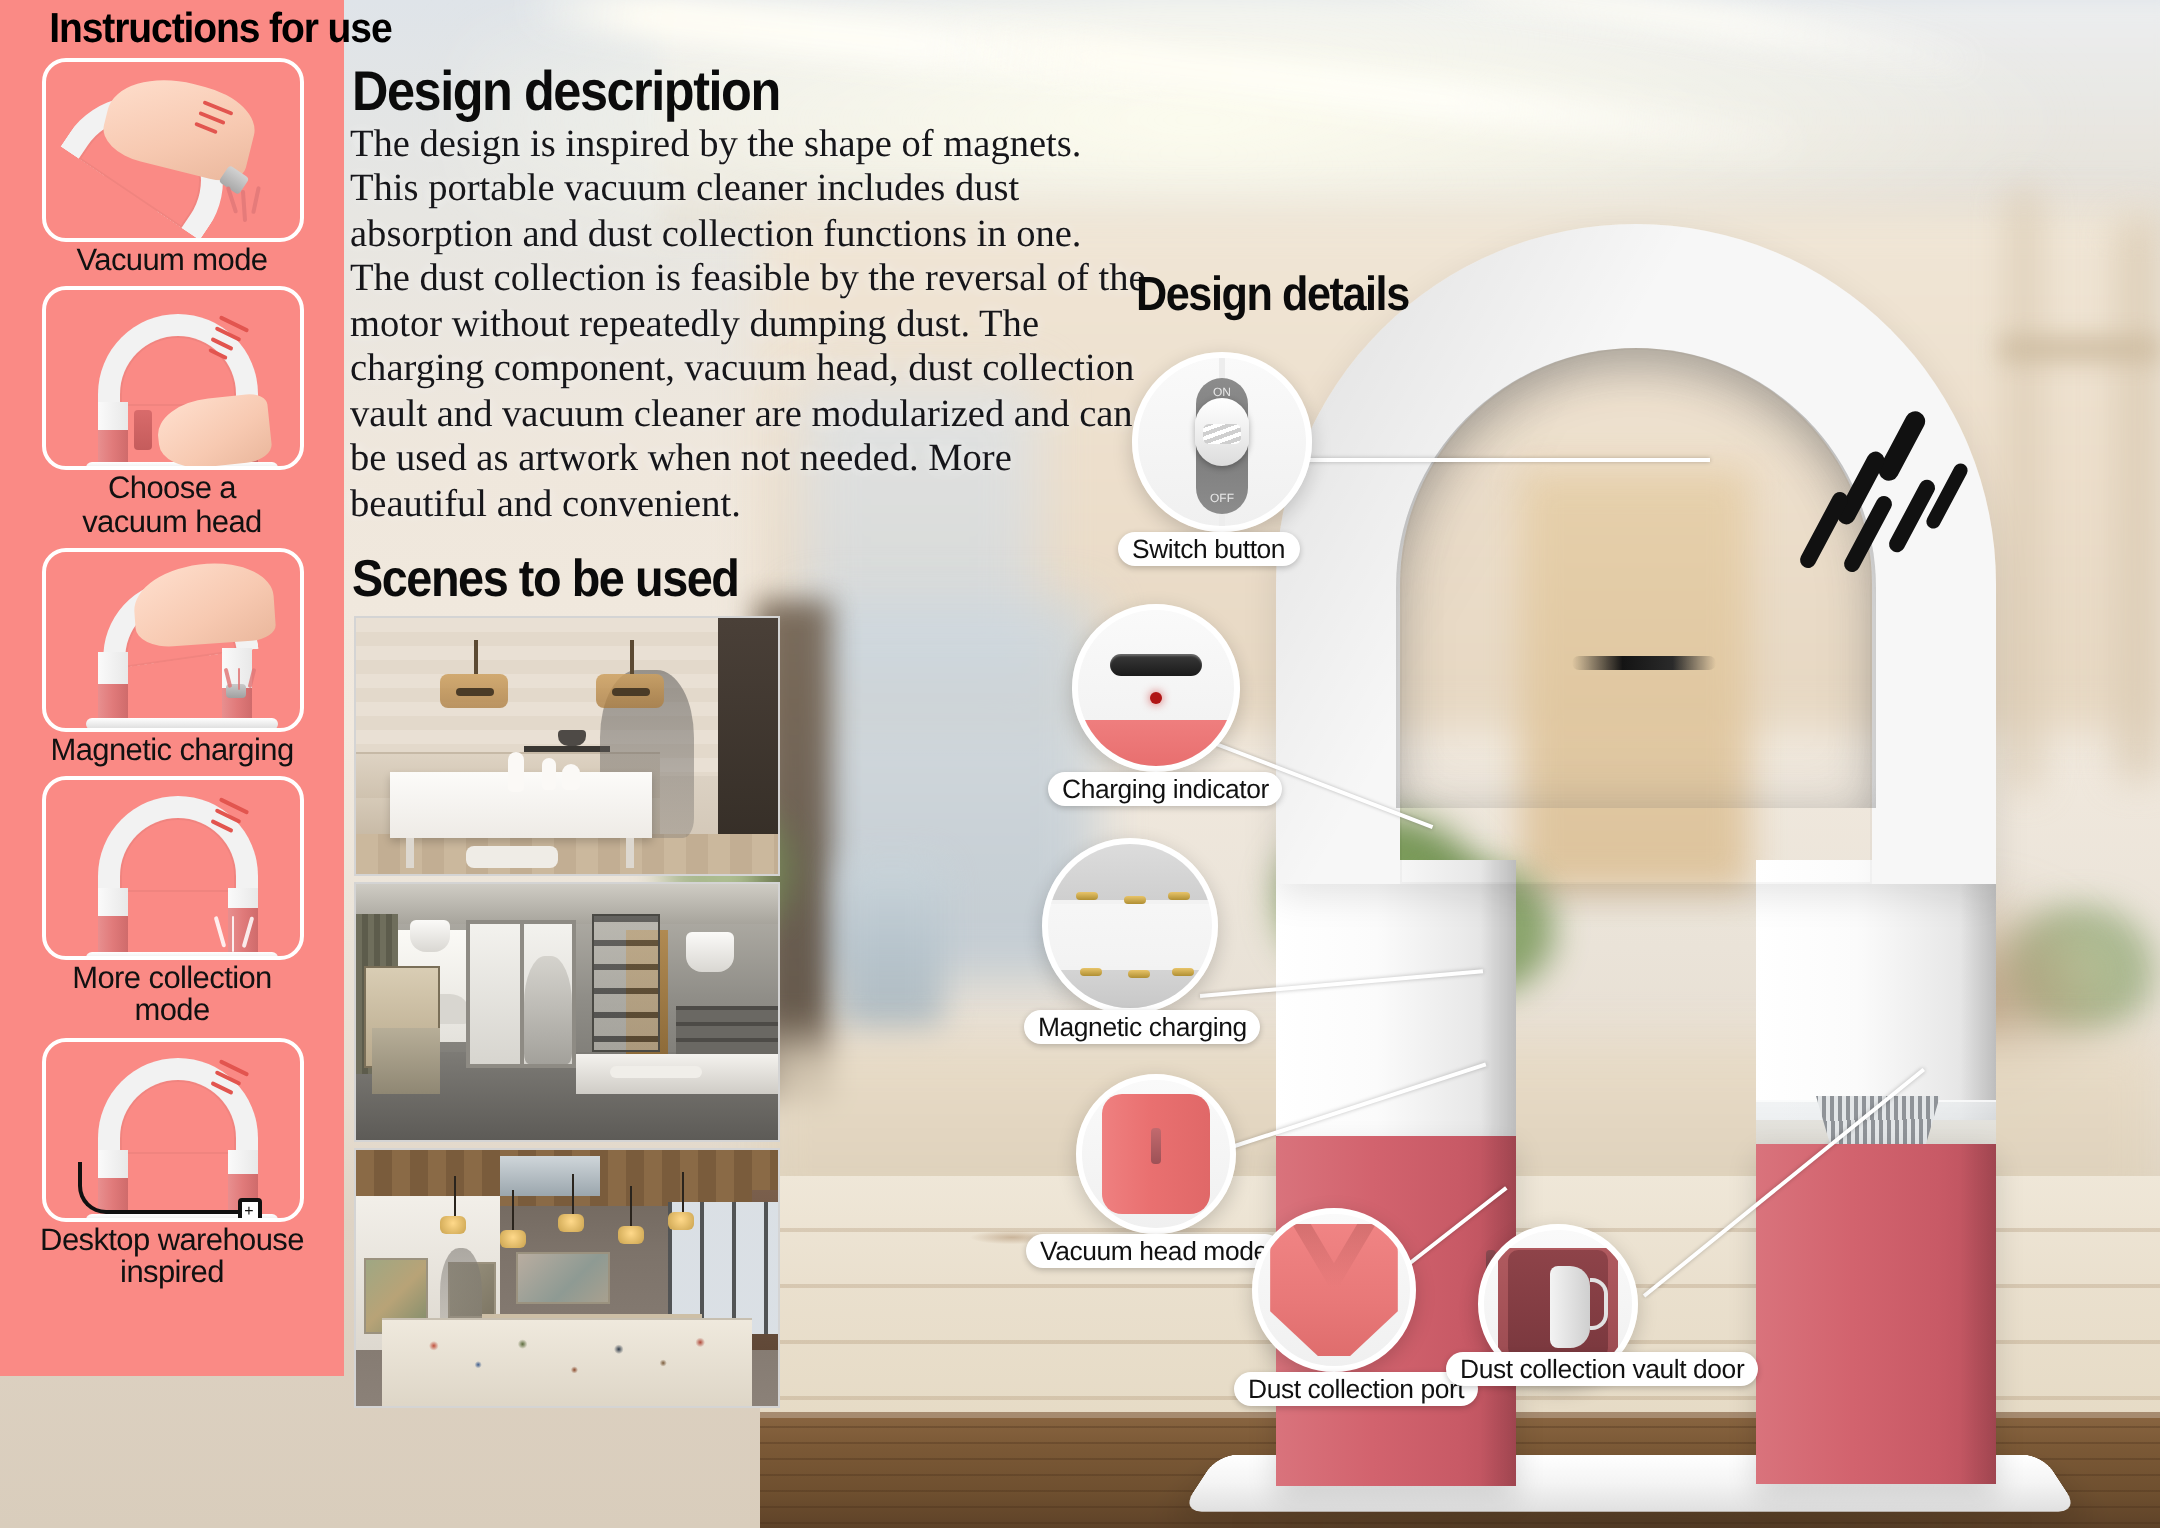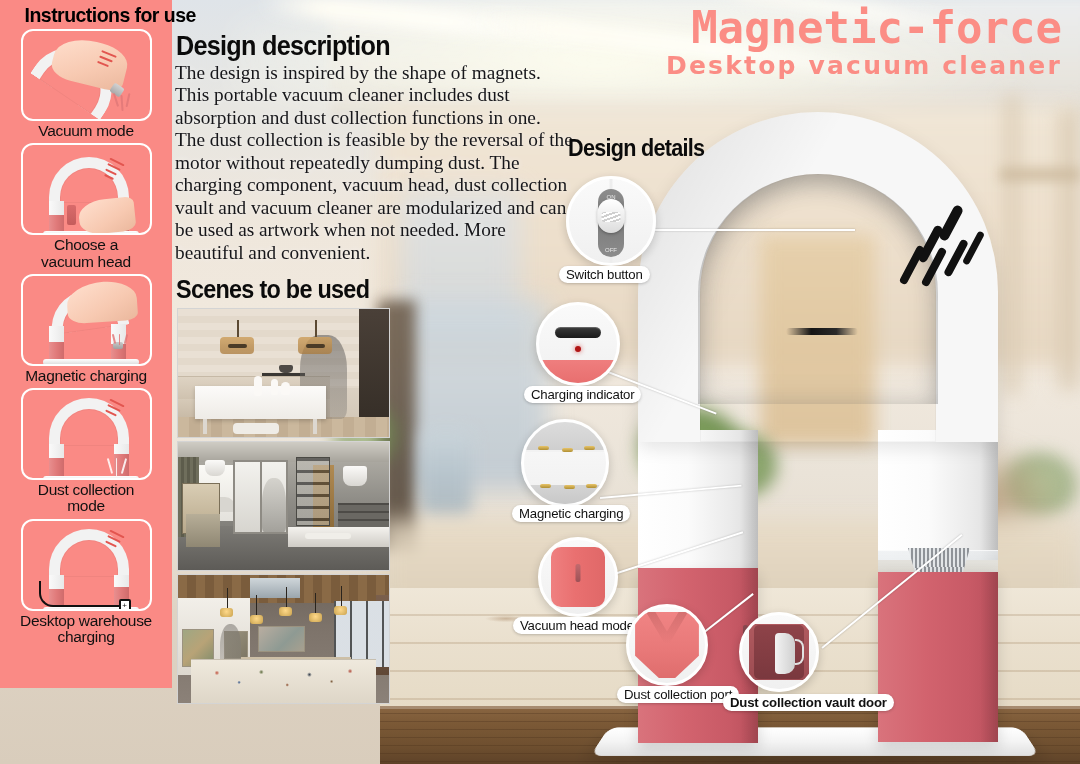--- a/index.html
+++ b/index.html
@@ -645,24 +645,20 @@
     <div class="plant p3"></div>
     <div class="plant p1"></div>
     <div class="plant p2"></div>
     <div class="plant p4"></div>
     <div class="blur-chair"></div>
     <div class="counter"></div>
     <div class="table-top"></div>
     <div class="table-edge"></div>
   </div>
 
-  <div id="title-block">
-    <div id="main-title">Magnetic-force</div>
-    <div id="sub-title">Desktop vacuum cleaner</div>
-  </div>
 
   <div class="product">
     <div id="base-shadow"></div>
     <div id="base-tray"></div>
 
     <div class="leg leg-white" id="leg-left-white">
         <span class="leg-edge"></span>
       </div>
     <div class="leg leg-coral" id="leg-left-coral">
         <span class="leg-edge"></span>
@@ -751,21 +747,21 @@
     <div class="callout-label" style="left:-9px; top:82px;">Dust collection port</div>
   </div>
 
   <div class="callout" style="left:739px; top:612px;">
     <div class="bubble" style="width:80px; height:80px;">
       <span class="dv-outer"></span>
       <span class="dv-inner"></span>
       <span class="dv-disc"></span>
       <span class="dv-handle"></span>
     </div>
-    <div class="callout-label" style="left:-16px; top:82px;font-weight:bold;">Dust collection vault door</div>
+    <div class="callout-label" style="left:-16px; top:64px;">Dust collection vault door</div>
   </div>
 
   <div class="heading-blk" id="design-description-heading">Design description</div>
   <div id="desc-body">The design is inspired by the shape of magnets. This portable vacuum cleaner includes dust absorption and dust collection functions in one. The dust collection is feasible by the reversal of the motor without repeatedly dumping dust. The charging component, vacuum head, dust collection vault and vacuum cleaner are modularized and can be used as artwork when not needed. More beautiful and convenient.</div>
 
   <div class="heading-blk" id="scenes-heading">Scenes to be used</div>
 
   <div class="scenes">
     <div class="scene-photo sc1">
       <span class="wall"></span>
@@ -923,21 +919,21 @@
             <i style="width:12px; left:0px;  top:12px; transform:rotate(26deg);"></i>
           </span>
           <span class="mini-spray" style="left:84px; top:68px; width:26px; height:20px;">
             <i style="left:2px;  top:0; height:16px; transform:rotate(-16deg); background:rgba(255,255,255,.85);"></i>
             <i style="left:9px;  top:0; height:18px; background:rgba(255,255,255,.85);"></i>
             <i style="left:16px; top:0; height:16px; transform:rotate(16deg); background:rgba(255,255,255,.85);"></i>
           </span>
         </div>
       </div>
       <div class="step-label">
-        <div>Dust collection mode</div>
+        <div>More collection mode</div>
       </div>
     </div>
 
     <div class="step">
       <div class="step-card">
         <div class="mini">
           <span class="mini-arch" style="left:26px; top:8px; width:80px; height:48px;"></span>
           <span class="mini-leg white" style="left:26px; top:54px; height:14px;"></span>
           <span class="mini-leg white" style="left:91px; top:54px; height:12px;"></span>
           <span class="mini-leg" style="left:26px; top:68px; height:20px;"></span>
@@ -947,18 +943,18 @@
             <i style="width:16px; left:4px;  top:2px;  transform:rotate(26deg);"></i>
             <i style="width:14px; left:2px;  top:7px;  transform:rotate(26deg);"></i>
             <i style="width:12px; left:0px;  top:12px; transform:rotate(26deg);"></i>
           </span>
           <span class="mini-cord" style="left:16px; top:60px; width:84px; height:26px;"></span>
           <span class="mini-plug" style="left:96px; top:78px;">+</span>
         </div>
       </div>
       <div class="step-label">
         <div>Desktop warehouse</div>
-        <div>charging</div>
+        <div>inspired</div>
       </div>
     </div>
   </div>
 
 </div>
 
 </body></html>

